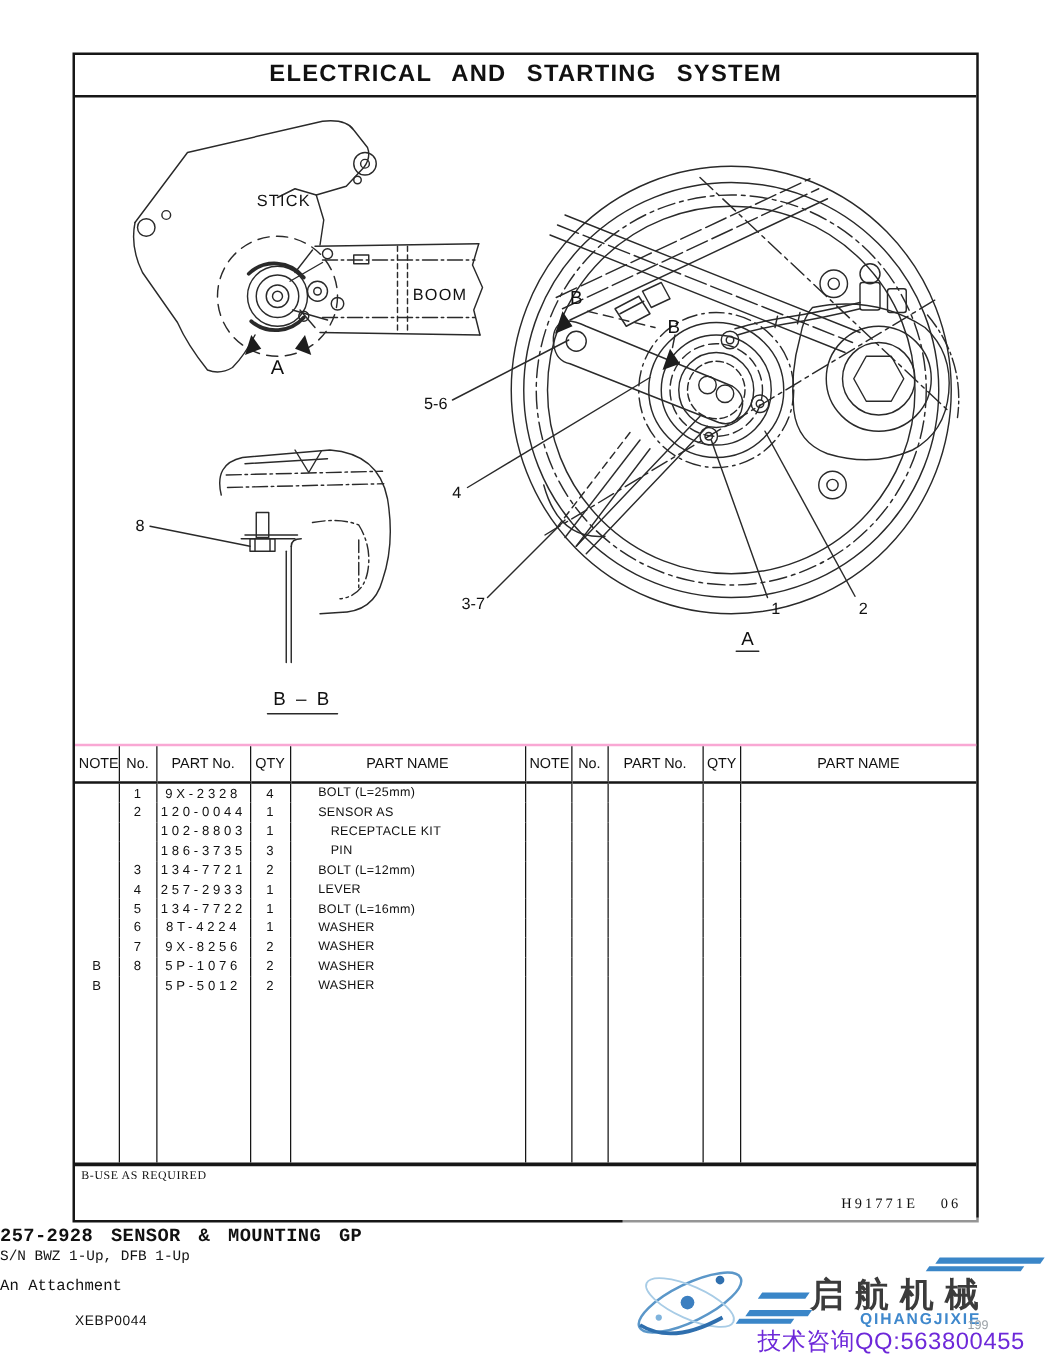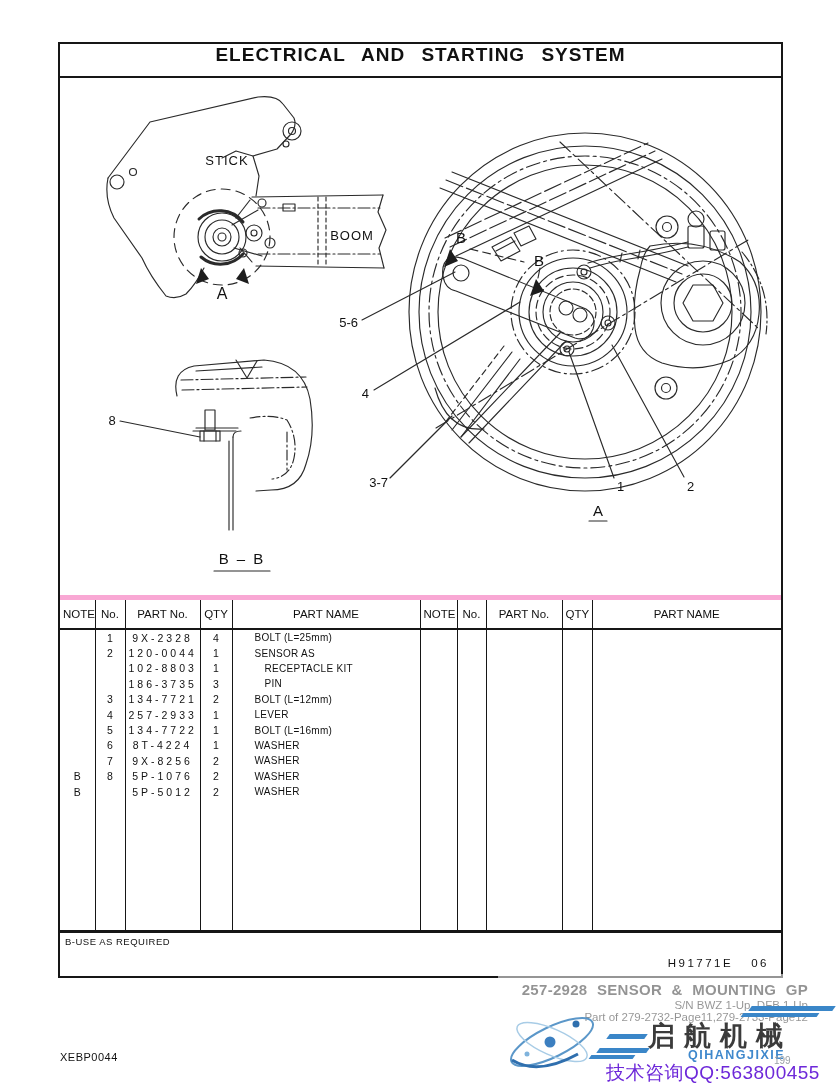--- a/index.html
+++ b/index.html
@@ -2,50 +2,50 @@
 <html><head>
 <meta charset="utf-8">
 <style>
   html,body{margin:0;padding:0;background:#fff;}
   #page{position:relative;width:840px;height:1089px;background:#ffffff;
         font-family:"Liberation Sans", sans-serif;color:#111;overflow:hidden;}
   
   #frame{position:absolute;left:58px;top:42px;width:725px;height:936px;
          border:2px solid #161616;box-sizing:border-box;}
   #title-band{height:32px;border-bottom:2px solid #161616;display:flex;
-              justify-content:center;}
+              align-items:center;justify-content:center;}
   #title-band span{font-size:19px;font-weight:bold;letter-spacing:1px;word-spacing:10px;}
   
   #art{position:absolute;left:60px;top:76px;width:721px;height:519px;}
   #art *{vector-effect:non-scaling-stroke;}
   #art path,#art circle,#art ellipse,#art line,#art rect,#art polyline,#art polygon{
       stroke:#2a2a2a;fill:none;stroke-width:1.15;stroke-linecap:round;stroke-linejoin:round;}
   #art .thick{stroke-width:3;}
   #art .ah{fill:#1d1d1d;stroke:none;}
   #art text{fill:#111;stroke:none;font-family:"Liberation Sans",sans-serif;}
   
   #tablewrap{position:absolute;left:60px;top:595px;width:721px;height:338px;
-             box-sizing:border-box;border-top:5px solid #f9a8d4;border-bottom:3px solid #161616;}
+             box-sizing:border-box;border-top:2px solid #f9a8d4;border-bottom:3px solid #161616;}
   #parts{width:721px;height:100%;border-collapse:collapse;table-layout:fixed;}
   #parts th,#parts td{border-left:1.5px solid #161616;padding:0 3px;overflow:hidden;
                       white-space:nowrap;font-weight:400;}
   #parts th:first-child,#parts td:first-child{border-left:none;}
   #parts thead th{height:28px;border-bottom:2.5px solid #161616;font-size:11.5px;text-align:center;}
   #parts tbody td{height:15.4px;font-size:10.5px;text-align:center;}
   #parts tbody td.c-part{letter-spacing:3px;font-size:10.5px;}
   #parts tbody td.c-name{text-align:left;padding-left:22px;font-size:10px;letter-spacing:.3px;}
   #parts tbody td.c-name.indent{padding-left:32px;}
   #parts tr.filler td{height:auto;}
   
-  #band{position:absolute;left:60px;top:933px;width:721px;height:43px;}
+  #band{position:absolute;left:60px;top:933px;width:721px;height:43px;font-family:Liberation Serif, serif;}
   #band .note{position:absolute;left:5px;top:3px;font-size:9.5px;letter-spacing:.5px;}
   #band .dwg{position:absolute;right:12px;bottom:7px;font-size:11.5px;letter-spacing:2.5px;}
   #band .dwg .rev{margin-left:18px;}
   
-  .cap{position:absolute;left:0;width:808px;text-align:right;}
+  .cap{position:absolute;left:0;width:808px;text-align:left;font-family:Liberation Mono, monospace;}
   #cap-title{top:981px;font-size:15px;font-weight:bold;word-spacing:5px;letter-spacing:.3px;}
   #cap-sn{top:999px;font-size:11.5px;}
   #cap-partof{top:1011px;font-size:11.5px;}
   #cap-attach{top:1022px;font-size:12.5px;}
   #doc-code{position:absolute;left:60px;top:1051px;font-size:11px;letter-spacing:.5px;}
   
   #veil{position:absolute;left:498px;top:974px;width:342px;height:115px;
         background:rgba(255,255,255,.55);}
   .wm{position:absolute;}
   #wm-cn{left:648px;top:1018px;font-size:27px;font-weight:bold;color:#3b3b3b;
@@ -402,21 +402,21 @@
 
   <div id="band">
     <div class="note">B-USE AS REQUIRED</div>
     <div class="dwg">
       <span>H91771E</span><span class="rev">06</span>
     </div>
   </div>
 
   <div class="cap" id="cap-title">257-2928 SENSOR &amp; MOUNTING GP</div>
   <div class="cap" id="cap-sn">S/N BWZ 1-Up, DFB 1-Up</div>
-  <div class="cap" id="cap-partof">Part of 279-2732-Page11,279-2733-Page12</div>
+  <div class="cap" id="cap-attach">An Attachment</div>
   <div id="doc-code">XEBP0044</div>
 
   <div id="veil"></div>
   <svg class="wm" id="wm-logo" viewBox="0 0 110 82">
     <ellipse cx="52" cy="40" rx="45" ry="15" fill="none" stroke="#5b97c9" stroke-width="2" transform="rotate(-26 52 40)"></ellipse>
     <ellipse cx="52" cy="40" rx="38" ry="13" fill="none" stroke="#a8cce6" stroke-width="1.5" transform="rotate(24 52 40)"></ellipse>
     <path d="M12,58 Q38,74 78,52" fill="none" stroke="#2f6fae" stroke-width="3"></path>
     <circle cx="50" cy="40" r="5.5" fill="#3c7fc0"></circle>
     <circle cx="76" cy="22" r="3.5" fill="#2f6fae"></circle>
     <circle cx="27" cy="52" r="2.5" fill="#7fb3dc"></circle>

